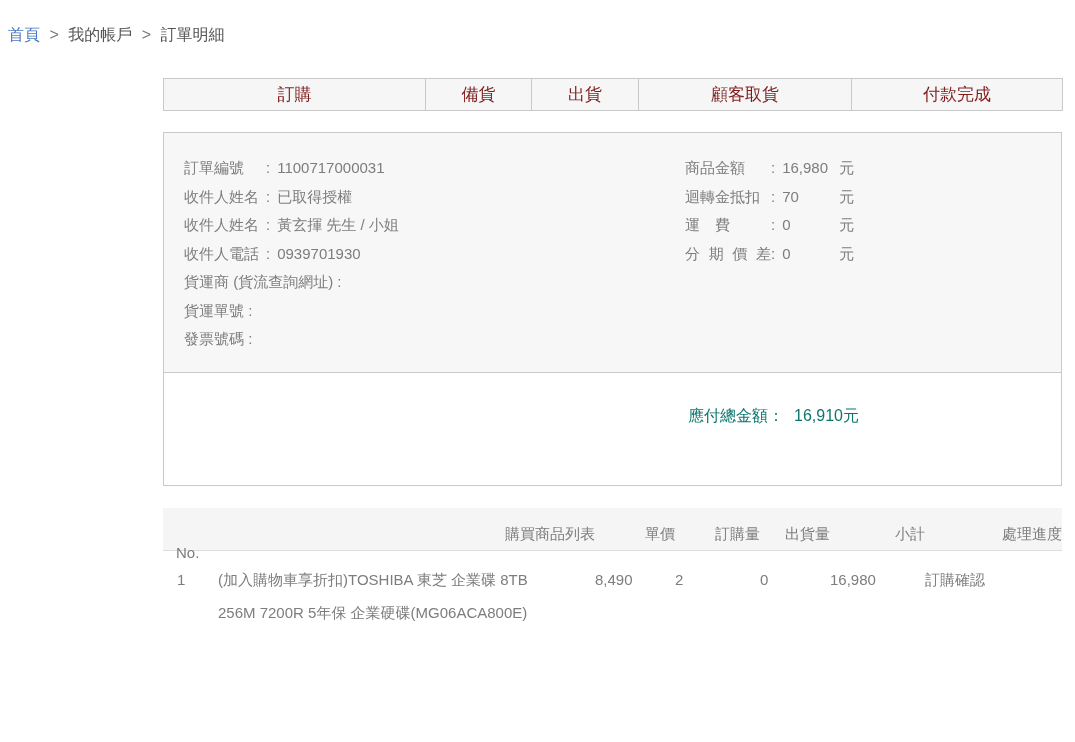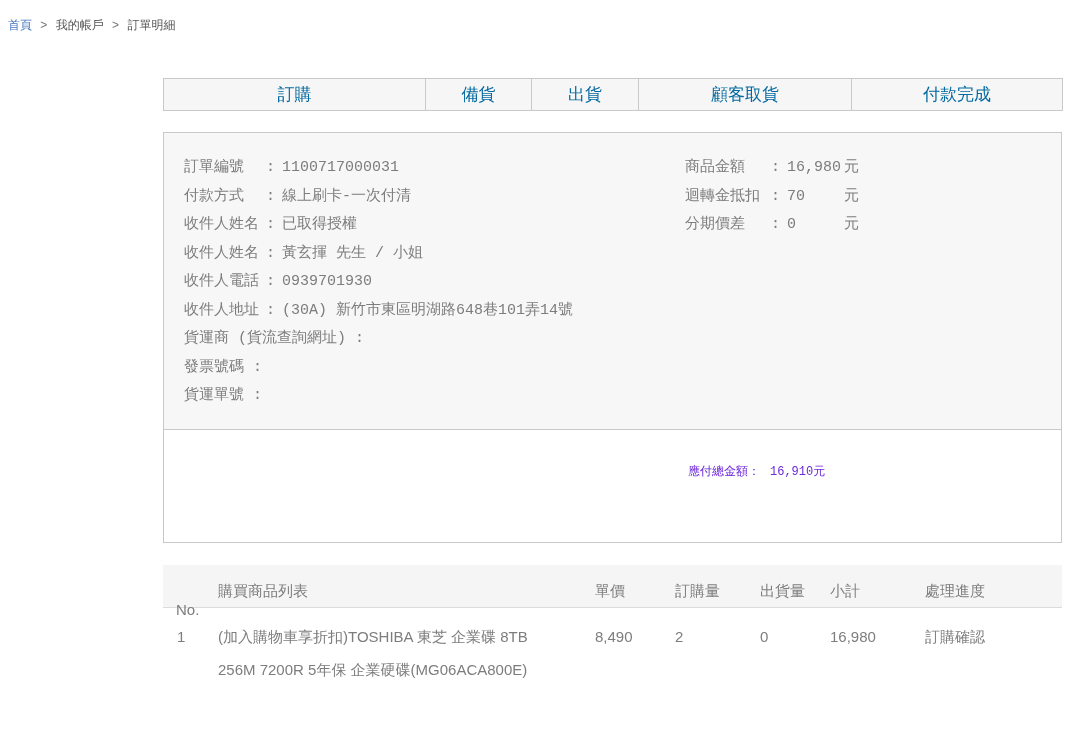--- a/index.html
+++ b/index.html
@@ -2,60 +2,60 @@
 <html><head>
 <meta charset="utf-8">
 <style>
   html,body{margin:0;padding:0;background:#ffffff;}
   body{
     position:relative;width:1075px;height:742px;overflow:hidden;
     font-family:"Liberation Sans","DejaVu Sans",sans-serif;
     color:#7d7d7d;
   }
   
-  .breadcrumb{position:absolute;top:17px;left:8px;font-size:12px;color:#666;text-align:center;}
+  .breadcrumb{position:absolute;top:25px;left:8px;font-size:16px;color:#666;text-align:center;}
   .breadcrumb .home{color:#4878be;cursor:pointer;text-decoration:none;}
   .breadcrumb .sep{margin:0 5px;color:#777;}
   .breadcrumb .crumb{color:#555;}
 
   .main{position:absolute;top:78px;left:163px;width:899px;}
 
   
   .status-table{width:899px;border-collapse:collapse;table-layout:fixed;}
   .status-table th,.status-table td{
     border:1px solid #c9c9c9;text-align:center;font-weight:normal;
-    font-size:17px;color:#0369a1;height:31px;padding:0;
+    font-size:17px;color:#7f1d1d;height:31px;padding:0;
   }
   .status-table th{background:#f6f6f6;}
   .status-table td{background:#ffffff;}
 
   
-  .order-box{margin-top:21px;border:1px solid #c9c9c9;font-family:Liberation Mono, monospace;}
+  .order-box{margin-top:21px;border:1px solid #c9c9c9;}
   .order-top{background:#f7f7f7;border-bottom:1px solid #c9c9c9;
     padding:21px 20px 18px 20px;display:flex;}
   .order-left{width:501px;}
   .order-right{flex:1;}
   .info-row,.amt-row{line-height:28.5px;font-size:15px;white-space:nowrap;}
   .info-row .lbl{display:inline-block;min-width:82px;}
   .info-row .colon{margin-right:7px;}
   .amt-row .lbl{display:inline-block;width:86px;}
   .amt-row:nth-child(4) .lbl{text-align:justify;text-align-last:justify;}
   .amt-row .colon{margin-right:7px;}
   .amt-row .val{display:inline-block;width:57px;}
   .order-total{background:#ffffff;height:79px;padding:33px 0 0 524px;
-    font-size:12px;color:#6d28d9;}
+    font-size:16px;color:#0f766e;}
   .order-total .tval{margin-left:10px;}
 
   
   .items{margin-top:22px;font-size:15px;color:#7d7d7d;}
   .grid-cols{display:grid;grid-template-columns:55px 377px 80px 85px 70px 95px 1fr;}
   .items-header{background:#f5f5f5;height:42px;align-items:center;
     border-bottom:1px solid #dcdcdc;}
   .items-header .h-no{padding-left:13px;text-align:left;margin-top:36px;}
-  .items-header div{text-align:left;}
+  .items-header div{text-align:right;}
   .items-row{padding-top:12px;}
   .items-row > div{text-align:left;line-height:33px;align-self:start;}
   .items-row .c-no{text-align:left;padding-left:14px;}
   .items-row .c-name{text-align:left;}
 </style>
 </head>
 <body>
 
 <div class="breadcrumb">
   <span class="home">首頁</span>
@@ -86,50 +86,47 @@
   </tbody>
     </table>
 
   <div class="order-box">
     <div class="order-top">
       <div class="order-left">
         <div class="info-row">
           <span class="lbl">訂單編號</span><span class="colon">:</span><span>1100717000031</span>
         </div>
         <div class="info-row">
-          <span class="lbl">付款方式</span><span class="colon">:</span><span>線上刷卡-一次付清</span>
-        </div>
-        <div class="info-row">
           <span class="lbl">收件人姓名</span><span class="colon">:</span><span>已取得授權</span>
         </div>
         <div class="info-row">
           <span class="lbl">收件人姓名</span><span class="colon">:</span><span>黃玄揮 先生 / 小姐</span>
         </div>
         <div class="info-row">
           <span class="lbl">收件人電話</span><span class="colon">:</span><span>0939701930</span>
         </div>
         <div class="info-row">
-          <span class="lbl">收件人地址</span><span class="colon">:</span><span>(30A) 新竹市東區明湖路648巷101弄14號</span>
-        </div>
-        <div class="info-row">
           <span>貨運商 (貨流查詢網址)</span> <span class="colon">:</span><span></span>
         </div>
         <div class="info-row">
-          <span>發票號碼</span> <span class="colon">:</span><span></span>
+          <span>貨運單號</span> <span class="colon">:</span><span></span>
         </div>
         <div class="info-row">
-          <span>貨運單號</span> <span class="colon">:</span><span></span>
+          <span>發票號碼</span> <span class="colon">:</span><span></span>
         </div>
       </div>
       <div class="order-right">
         <div class="amt-row">
           <span class="lbl">商品金額</span><span class="colon">:</span><span class="val">16,980</span><span>元</span>
         </div>
         <div class="amt-row">
           <span class="lbl">迴轉金抵扣</span><span class="colon">:</span><span class="val">70</span><span>元</span>
+        </div>
+        <div class="amt-row">
+          <span class="lbl">運　費</span><span class="colon">:</span><span class="val">0</span><span>元</span>
         </div>
         <div class="amt-row">
           <span class="lbl">分期價差</span><span class="colon">:</span><span class="val">0</span><span>元</span>
         </div>
       </div>
     </div>
     <div class="order-total">
       <span>應付總金額：</span><span class="tval">16,910元</span>
     </div>
   </div>

